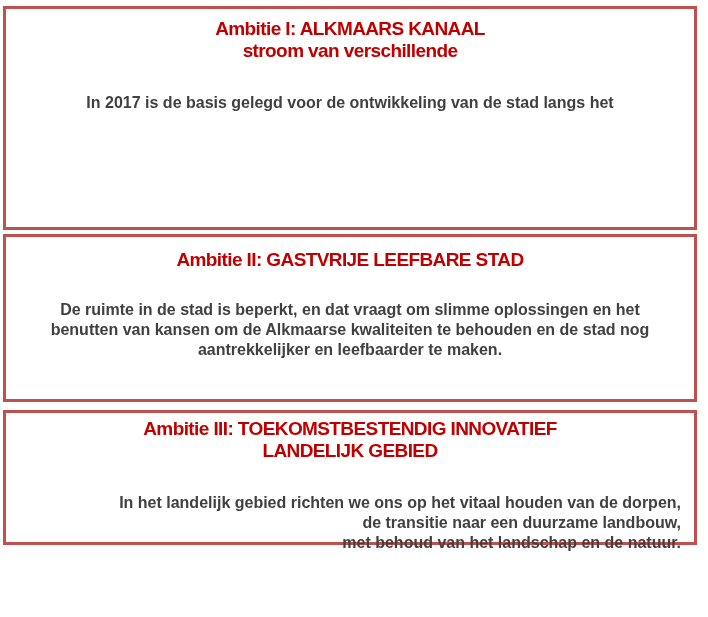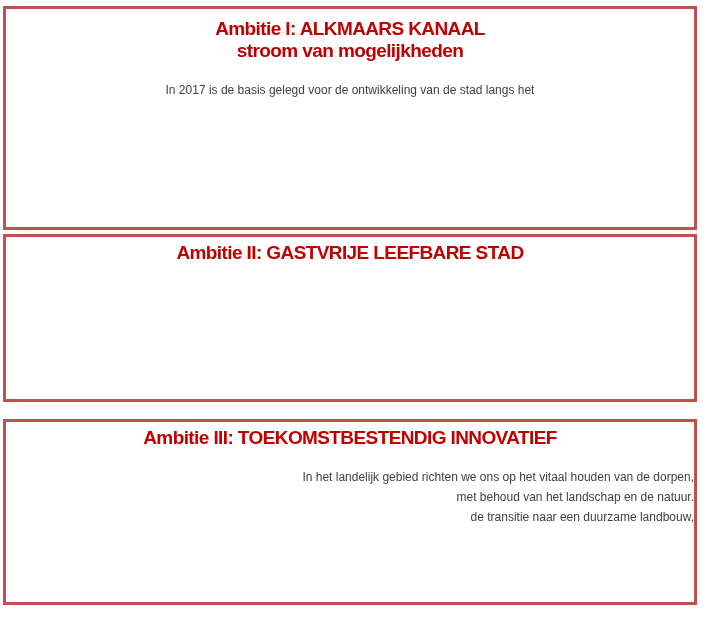--- a/index.html
+++ b/index.html
@@ -18,69 +18,76 @@
       position: absolute;
       left: 3px;
       width: 694px;
       box-sizing: border-box;
       border: 3px solid #C0504D;
       background: #ffffff;
       text-align: center;
     }
     #card-1 { top: 6px; height: 224px; }
     #card-2 { top: 234px; height: 168px; }
-    #card-3 { top: 419px; height: 186px; }
+    #card-3 { top: 410px; height: 135px; }
 
     .card-title {
       color: #C00000;
       font-weight: bold;
       font-size: 19px;
       line-height: 22px;
       letter-spacing: -0.6px;
       margin: 0;
     }
     #card-1 .card-title { padding-top: 9px; }
-    #card-2 .card-title { padding-top: 5px; }
+    #card-2 .card-title { padding-top: 5px; margin-top: 7px; }
     #card-3 .card-title { padding-top: 5px; }
 
     .card-title .line { display: block; }
 
     .card-body {
       color: #404040;
-      font-size: 12px;
+      font-size: 16px;
       line-height: 20px;
-      margin: 0;
+      margin: 13px;
+      font-weight: bold;
     }
     #card-1 .card-body { padding-top: 18px; }
     #card-2 .card-body { padding-top: 16px; }
     #card-3 .card-body { padding-top: 18px; text-align: right; }
 
     .card-body .line { display: block; white-space: nowrap; }
   </style>
 </head>
 <body>
 
 <div class="card" id="card-1">
   <h2 class="card-title">
     <span class="line">Ambitie I: ALKMAARS KANAAL</span>
-    <span class="line">stroom van mogelijkheden</span>
+    <span class="line">stroom van verschillende</span>
   </h2>
   <p class="card-body">
     <span class="line">In 2017 is de basis gelegd voor de ontwikkeling van de stad langs het</span>
   </p>
 </div>
 
 <div class="card" id="card-2">
   <h2 class="card-title">
     <span class="line">Ambitie II: GASTVRIJE LEEFBARE STAD</span>
   </h2>
+  <p class="card-body">
+    <span class="line">De ruimte in de stad is beperkt, en dat vraagt om slimme oplossingen en het</span>
+    <span class="line">benutten van kansen om de Alkmaarse kwaliteiten te behouden en de stad nog</span>
+    <span class="line">aantrekkelijker en leefbaarder te maken.</span>
+  </p>
 </div>
 
 <div class="card" id="card-3">
   <h2 class="card-title">
     <span class="line">Ambitie III: TOEKOMSTBESTENDIG INNOVATIEF</span>
+    <span class="line">LANDELIJK GEBIED</span>
   </h2>
   <p class="card-body">
     <span class="line">In het landelijk gebied richten we ons op het vitaal houden van de dorpen,</span>
+    <span class="line">de transitie naar een duurzame landbouw,</span>
     <span class="line">met behoud van het landschap en de natuur.</span>
-    <span class="line">de transitie naar een duurzame landbouw,</span>
   </p>
 </div>
 
 </body></html>

